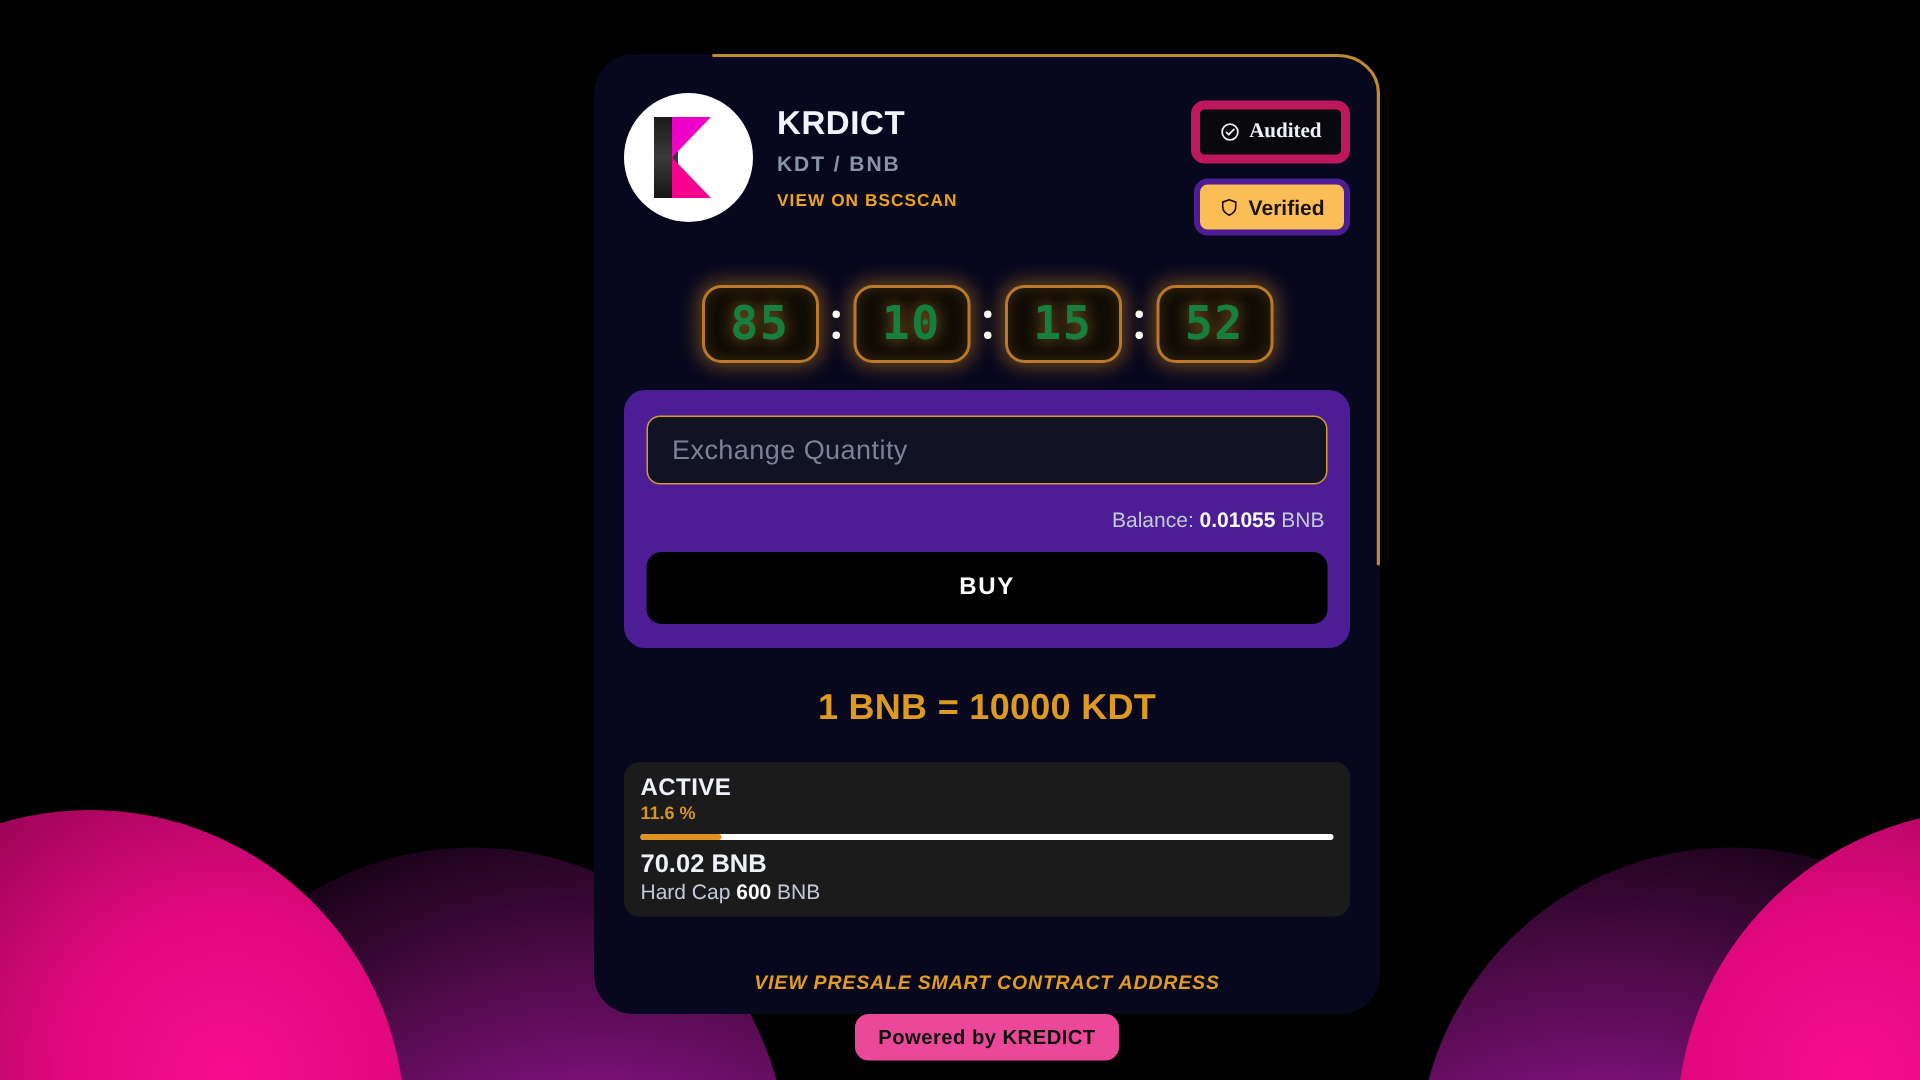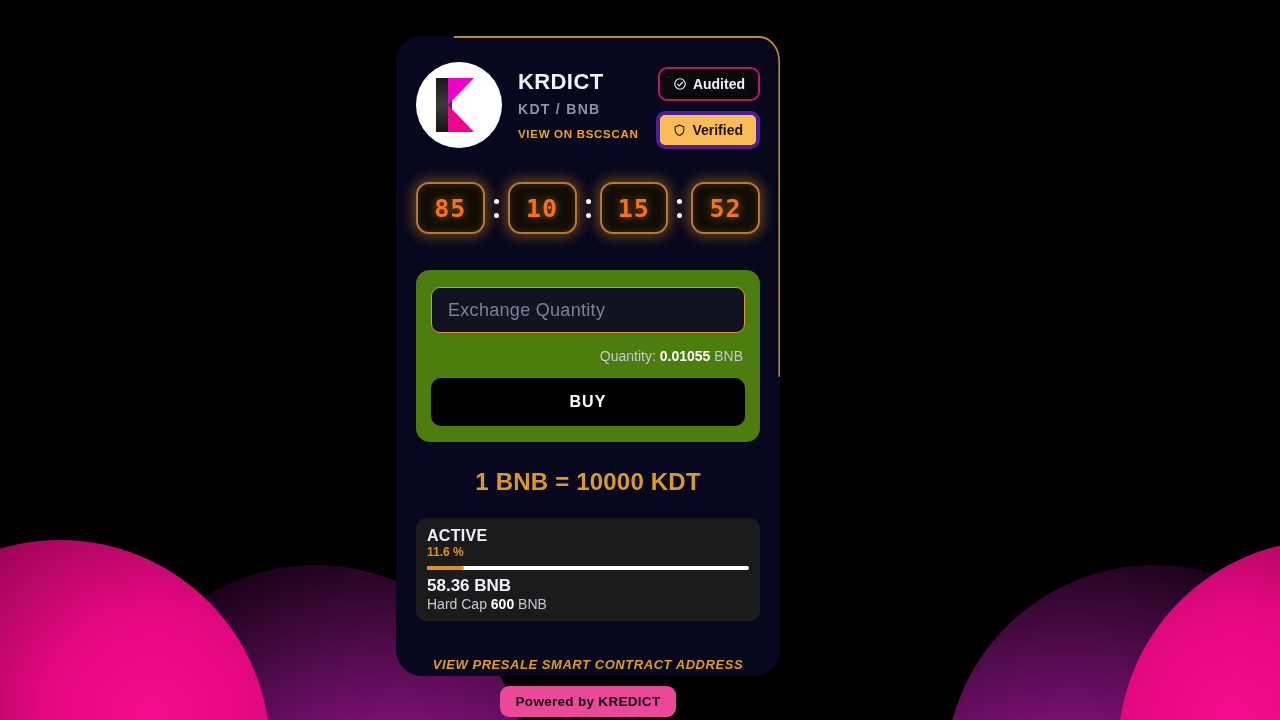--- a/index.html
+++ b/index.html
@@ -46,21 +46,21 @@
     width: 420px; height: 420px;
     left: 1118px; top: 540px;
     background: radial-gradient(circle at 28% 42%, #f50d8e 0%, #e3087f 28%, #9e0559 58%, #3d0222 82%, #0a0006 100%);
   }
 
   
   #card {
     position: absolute;
     left: 396px;
     top: 36px;
-    width: 384px;
+    width: 524px;
     height: 640px;
     background: #07071d;
     border-radius: 26px;
     z-index: 5;
   }
 
   
   .trace-border {
     position: absolute;
     inset: 0;
@@ -138,21 +138,22 @@
     align-items: flex-end; padding-top: 5px;
   }
   .badge {
     display: inline-flex; align-items: center; gap: 6px;
     border-radius: 9px; padding: 7px 13px;
     font-size: 14px; font-weight: 600; cursor: pointer;
     white-space: nowrap;
   }
   .badge-audited {
     background: #08080d; color: #eef1f8;
-    border: 2px solid #be185d;
+    border: 6px solid #be185d;
+    font-family: Liberation Serif, serif;
   }
   .badge-verified {
     background: #fbbd55; color: #1a1408;
     border: 4px solid #4c1d95; font-weight: 700;
   }
   .badge svg { display: block; }
 
   
   .countdown {
     display: flex; align-items: center; justify-content: center;
@@ -162,38 +163,38 @@
     width: 78px; height: 52px;
     border-radius: 13px;
     background: #100c06;
     border: 2px solid #b9782a;
     box-shadow: 0 0 13px 3px rgba(232,148,32,0.42),
                 inset 0 0 9px rgba(232,148,32,0.20);
     display: flex; align-items: center; justify-content: center;
   }
   .cd-num {
     font-family: "DejaVu Sans Mono", monospace;
-    font-size: 25px; font-weight: 700;
-    color: #f97316; letter-spacing: 1px;
+    font-size: 31px; font-weight: 700;
+    color: #15803d; letter-spacing: 1px;
     text-shadow: 0 0 10px rgba(247,169,58,0.55);
     line-height: 1;
   }
   .cd-sep {
     display: flex; flex-direction: column; gap: 9px;
     padding: 0 1px;
   }
   .cd-sep i {
     width: 5px; height: 5px; border-radius: 50%;
     background: #ffffff; display: block;
   }
 
   
   .exchange-panel {
-    margin-top: 36px;
-    background: #4d7c0f;
+    margin-top: 18px;
+    background: #4c1d95;
     border-radius: 14px;
     padding: 17px 15px 16px 15px;
   }
   .qty-input {
     width: 100%; height: 46px;
     background: #111222;
     border: 1.5px solid #d79a32;
     border-radius: 9px;
     padding: 0 16px;
     font-family: "Liberation Sans", sans-serif;
@@ -352,40 +353,40 @@
           </span>
         <div class="cd-box">
           <span class="cd-num">52</span>
         </div>
       </div>
 
       <div class="exchange-panel">
         <input class="qty-input" type="text" placeholder="Exchange Quantity" style="">
 
         <div class="balance-line">
-          <span>Quantity:</span>
+          <span>Balance:</span>
           <b>0.01055</b>
           <span>BNB</span>
         </div>
 
         <button class="buy-btn">BUY</button>
       </div>
 
       <div class="rate-line">1 BNB = 10000 KDT</div>
 
       <div class="progress-card">
         <div class="prog-top">
           <span class="prog-status">ACTIVE</span>
           <span class="prog-pct">11.6 %</span>
         </div>
         <div class="prog-track">
           <div class="prog-fill" id="progFill" style="width: 11.6%;"></div>
         </div>
         <div class="prog-bot">
-          <span class="prog-raised">58.36 BNB</span>
+          <span class="prog-raised">70.02 BNB</span>
           <span class="prog-cap">
             <span>Hard Cap</span>
             <b>600</b>
             <span>BNB</span>
           </span>
         </div>
       </div>
 
       <a class="contract-link">VIEW PRESALE SMART CONTRACT ADDRESS</a>
 

